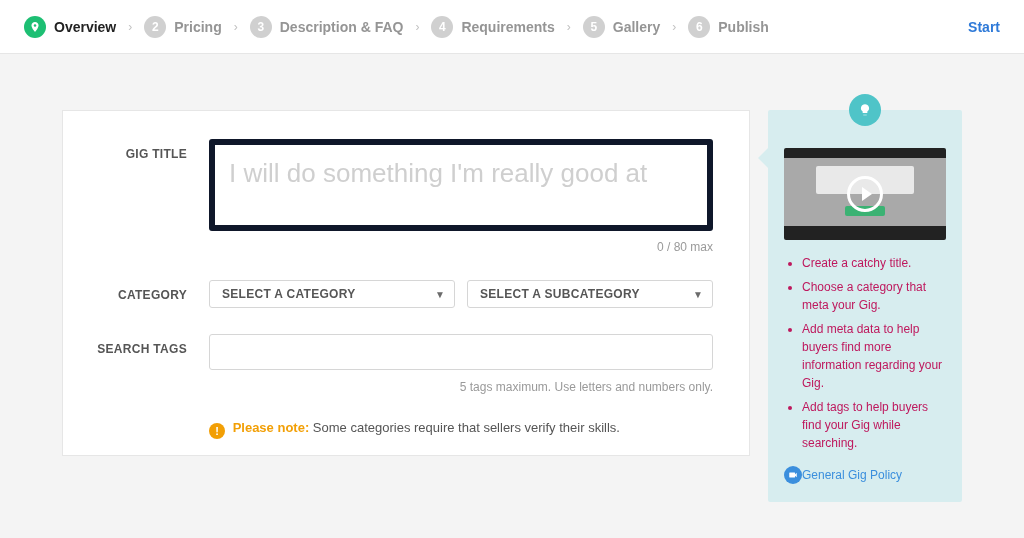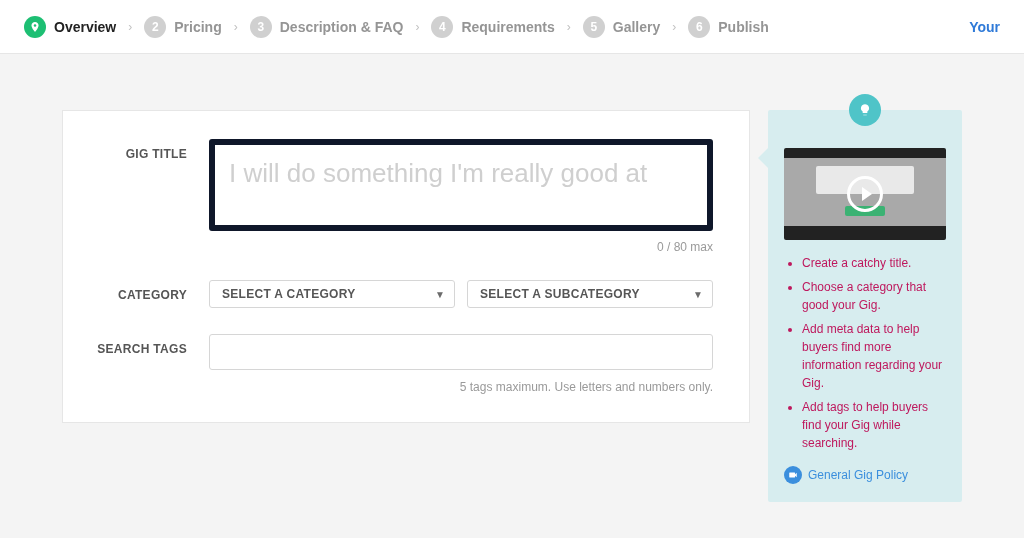--- a/index.html
+++ b/index.html
@@ -41,21 +41,21 @@
   }
 
   
   .wrap {
     width: 900px; margin: 56px auto 40px; display: flex; gap: 18px;
     align-items: flex-start;
   }
 
   .card {
     background: #fff; border: 1px solid #e6e6e6;
-    flex: 1; padding: 28px 36px 28px 28px;
+    flex: 1; padding: 28px 36px 16px 28px;
   }
 
   .row { display: flex; margin-bottom: 26px; }
   .label {
     width: 118px; text-align: right; padding-right: 22px; padding-top: 8px;
     font-size: 12px; font-weight: 700; color: #555;
     letter-spacing: .3px;
   }
   .field { flex: 1; }
 
@@ -134,21 +134,21 @@
   }
   .play::after {
     content: ""; display:block; margin-left:3px;
     border-left: 10px solid #fff; border-top: 7px solid transparent;
     border-bottom: 7px solid transparent;
   }
   .help ul { list-style: disc; padding-left: 18px; color: #be185d; font-size: 12px; line-height: 1.5; }
   .help ul li { margin-bottom: 6px; }
 
   .policy-link {
-    margin-top: 14px; display: flex; align-items: center; gap: 6px;
+    margin-top: 14px; display: flex; align-items: center; 
     color: #3b8fdd; font-size: 12px; font-weight: 500; cursor: pointer;
   }
   .policy-link .picon {
     width: 18px; height: 18px; border-radius: 50%; background: #3b8fdd;
     display:flex; align-items:center; justify-content:center;
   }
   .policy-link .picon svg { display:block; }
 </style>
 </head>
 <body>
@@ -190,21 +190,21 @@
       <span>Gallery</span>
     </span>
     <span class="chev">›</span>
 
     <span class="step">
       <span class="circle">6</span>
       <span>Publish</span>
     </span>
   </div>
 
-  <a class="save-link">Your</a>
+  <a class="save-link">Start</a>
 </div>
 
 <div class="wrap">
 
   <div class="card">
 
     <div class="row">
       <div class="label">GIG TITLE</div>
       <div class="field">
         <textarea class="gig-title" placeholder="I will do something I'm really good at" style=""></textarea>
@@ -227,20 +227,25 @@
         </div>
       </div>
     </div>
 
     <div class="row" style="margin-bottom:0;">
       <div class="label">SEARCH TAGS</div>
       <div class="field">
         <input class="tags-input" type="text" style="">
         <div class="tags-hint">5 tags maximum. Use letters and numbers only.</div>
 
+        <div class="note">
+          <span class="icon-warn">!</span>
+          <span class="note-prefix">Please note:</span>
+          <span>Some categories require that sellers verify their skills.</span>
+        </div>
       </div>
     </div>
 
   </div>
 
   <aside class="help">
     <div class="help-badge">
       <svg width="14" height="14" viewBox="0 0 24 24" fill="#fff">
           <path d="M9 21h6v-1H9v1zm3-19a7 7 0 00-4 12.7V17h8v-2.3A7 7 0 0012 2z"></path>
         </svg>
@@ -251,21 +256,21 @@
       <div class="vbody">
         <div class="vcard"></div>
         <div class="vbtn"></div>
       </div>
       <div class="vbar bot"></div>
       <div class="play"></div>
     </div>
 
     <ul>
       <li>Create a catchy title.</li>
-      <li>Choose a category that good your Gig.</li>
+      <li>Choose a category that meta your Gig.</li>
       <li>Add meta data to help buyers find more information regarding your Gig.</li>
       <li>Add tags to help buyers find your Gig while searching.</li>
     </ul>
 
     <a class="policy-link">
       <span class="picon">
         <svg width="10" height="10" viewBox="0 0 24 24" fill="#fff">
             <path d="M17 10.5V7a1 1 0 00-1-1H4a1 1 0 00-1 1v10a1 1 0 001 1h12a1 1 0 001-1v-3.5l4 4v-11l-4 4z"></path>
           </svg>
       </span>

